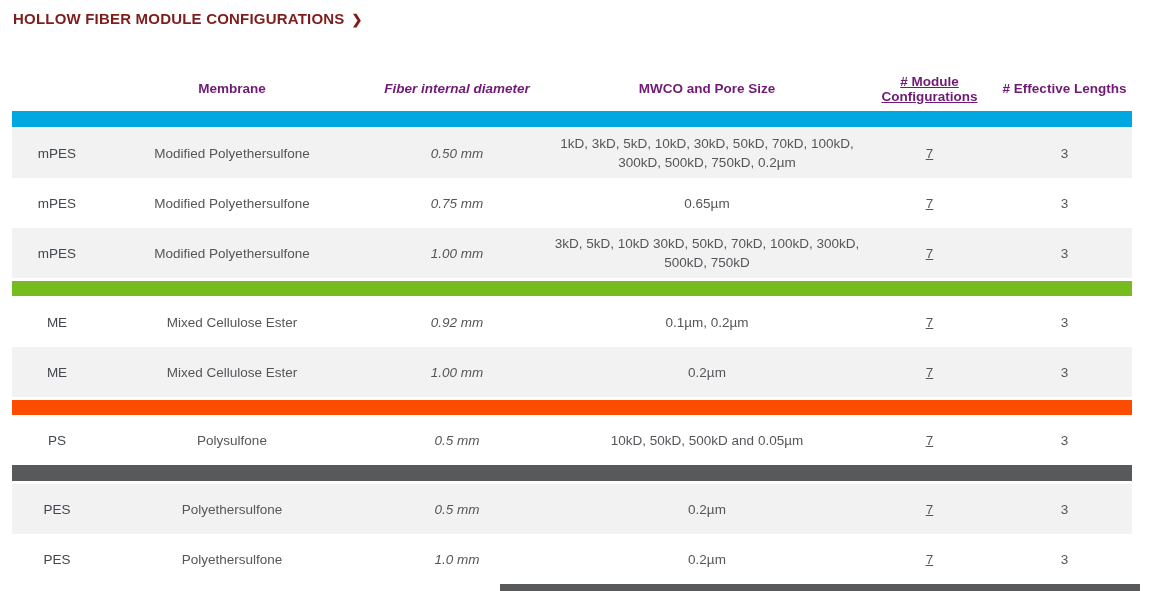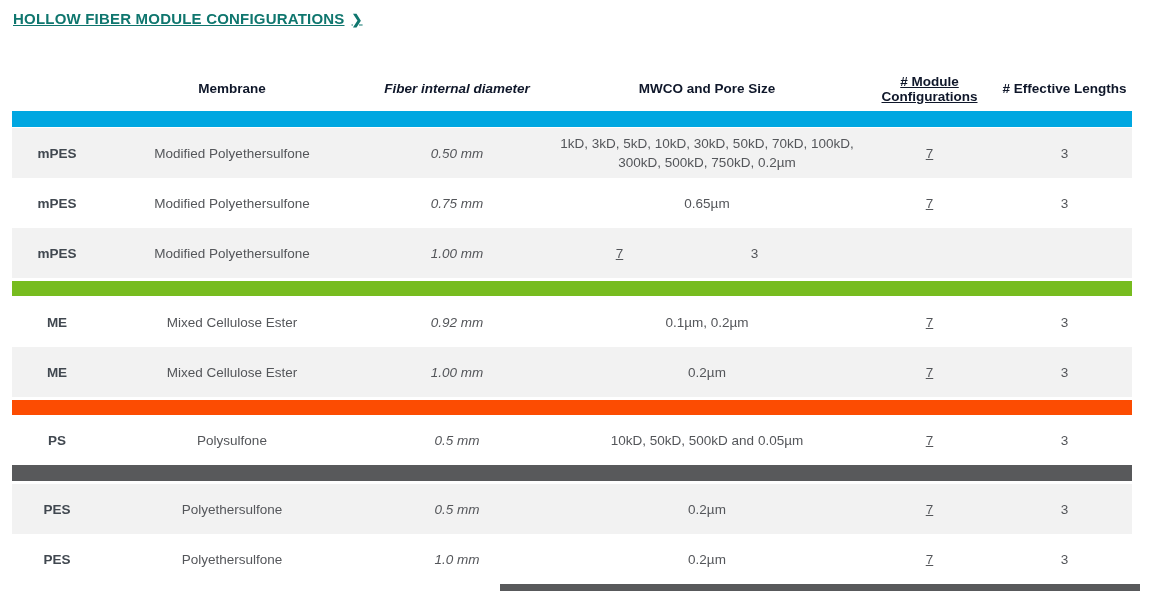--- a/index.html
+++ b/index.html
@@ -20,55 +20,55 @@
     display:flex;align-items:center;gap:7px;
     cursor:pointer;
     width:max-content;
   }
   .title .chev{font-size:13px;font-weight:700;transform:translateY(.5px);}
   .tbl{margin-left:12px;width:1120px;}
   .hdr{
     margin-top:37px;
     height:45px;
     display:flex;align-items:center;
-    font-weight:700;font-size:13.5px;color:#0f172a;line-height:15px;
+    font-weight:700;font-size:13.5px;color:#701a75;line-height:15px;
   }
   .row{
     height:50px;
     display:flex;align-items:center;
     font-size:13.5px;color:#54565a;line-height:19px;
   }
   .row.stripe{background:#f2f2f2;}
   .cell{text-align:center;box-sizing:border-box;}
   .c1{width:90px;}
   .c2{width:260px;}
   .c3{width:190px;font-style:italic;}
   .c4{width:310px;}
   .c5{width:135px;text-decoration:underline;}
   .c6{width:135px;}
   .nowrap{white-space:nowrap;}
-  .abbr{font-weight:700;color:#414850;}
+  .abbr{font-weight:400;color:#414850;}
   .bar{height:16px;}
   .bar.b1{margin:0 0 1px 0;}
   .bar.b2{height:15px;margin:3px 0 1px 0;}
   .bar.b3{height:15px;margin:3px 0 0 0;}
   .bar.b4{margin:0 0 3px 0;}
   .hscroll{
     position:absolute;
     left:500px;bottom:0;
     width:640px;height:7px;
     background:#58595b;
   }
 </style>
 </head>
 <body>
 
 <div class="page">
 
-  <div class="title" style="color: #0f766e; text-decoration: underline;">
+  <div class="title" style="color: #7f1d1d;">
     <span>HOLLOW FIBER MODULE CONFIGURATIONS</span>
     <span class="chev">❯</span>
   </div>
 
   <div class="tbl">
 
     <div class="hdr">
       <div class="cell c1"></div>
       <div class="cell c2 nowrap">Membrane</div>
       <div class="cell c3 nowrap">Fiber internal diameter</div>
@@ -94,20 +94,21 @@
       <div class="cell c3">0.75 mm</div>
       <div class="cell c4">0.65µm</div>
       <div class="cell c5">7</div>
       <div class="cell c6">3</div>
     </div>
 
     <div class="row stripe">
       <div class="cell c1 abbr">mPES</div>
       <div class="cell c2">Modified Polyethersulfone</div>
       <div class="cell c3">1.00 mm</div>
+      <div class="cell c4">3kD, 5kD, 10kD 30kD, 50kD, 70kD, 100kD, 300kD, 500kD, 750kD</div>
       <div class="cell c5">7</div>
       <div class="cell c6">3</div>
     </div>
 
     <div class="bar b2" style="background-color: rgb(119, 188, 31);"></div>
 
     <div class="row">
       <div class="cell c1 abbr">ME</div>
       <div class="cell c2">Mixed Cellulose Ester</div>
       <div class="cell c3">0.92 mm</div>

